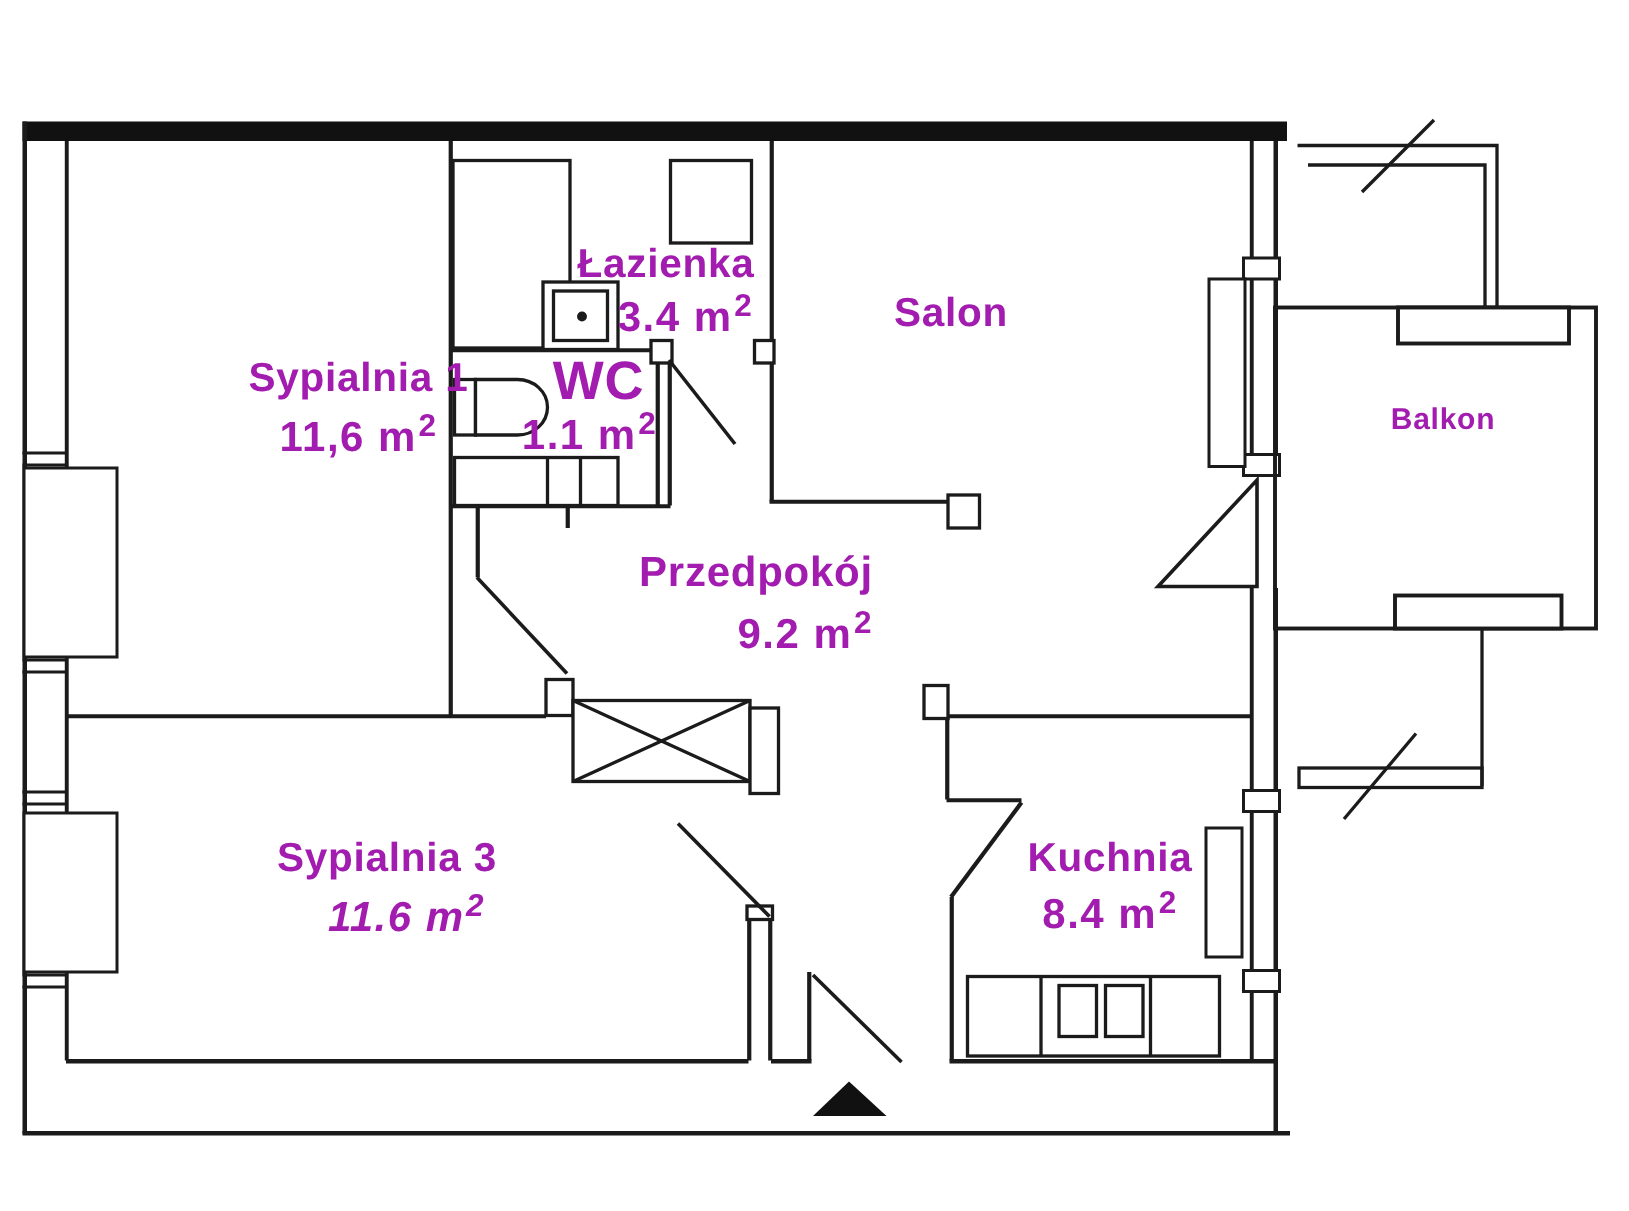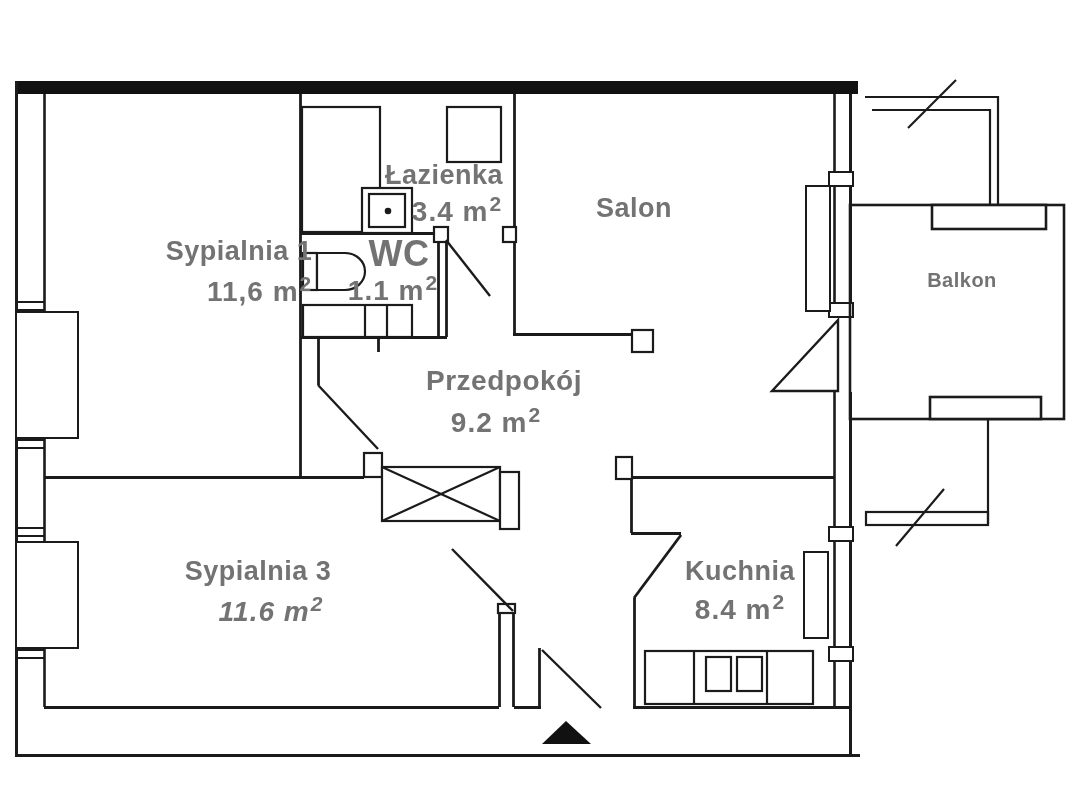--- a/index.html
+++ b/index.html
@@ -1,33 +1,33 @@
 <!DOCTYPE html>
 <html><head>
 <meta charset="utf-8">
 <style>
   html,body{margin:0;padding:0;background:#ffffff;}
   #plan{position:relative;width:1086px;height:807px;background:#ffffff;overflow:hidden;
         font-family:"Liberation Sans", sans-serif;}
   #plan svg{position:absolute;left:0;top:0;}
   .room-label{position:absolute;transform:translate(-50%,-50%);text-align:center;
-              color:#737373;font-weight:700;white-space:nowrap;line-height:1.18;}
+              color:#a21caf;font-weight:700;white-space:nowrap;line-height:1.18;}
   .rname{font-size:27px;letter-spacing:0.5px;}
   .rarea{font-size:28px;letter-spacing:1px;}
   .rarea sup{font-size:21px;vertical-align:10px;margin-left:1px;}
   .pos-sypialnia1{left:206px;top:272px;margin-left:33px;}
-  .pos-sypialnia1 .rarea{margin-top:4px;text-align:right;}
+  .pos-sypialnia1 .rarea{margin-top:4px;}
   .pos-lazienka{left:444px;top:194px;}
   .pos-lazienka .rarea{margin-left:26px;}
   .pos-wc{left:399px;top:270px;line-height:1.0;}
   .pos-wc .rname{font-size:36px;}
   .pos-wc .rarea{margin-left:-12px;}
   .pos-salon{left:634px;top:209px;}
   .pos-salon .rarea{margin-top:3px;margin-left:6px;}
-  .pos-przedpokoj{left:504px;top:402px;}
+  .pos-przedpokoj{left:504px;top:402px;text-align:right;}
   .pos-przedpokoj .rname{font-size:28px;}
   .pos-przedpokoj .rarea{margin-top:6px;margin-left:-16px;}
   .pos-sypialnia2{left:258px;top:592px;}
   .pos-sypialnia2 .rarea{margin-top:4px;margin-left:26px;font-style:italic;}
   .pos-kuchnia{left:740px;top:591px;}
   .pos-kuchnia .rarea{margin-top:2px;}
   .pos-balkon{left:962px;top:281px;}
   .pos-balkon .rname{font-size:20px;}
 </style>
 </head>

